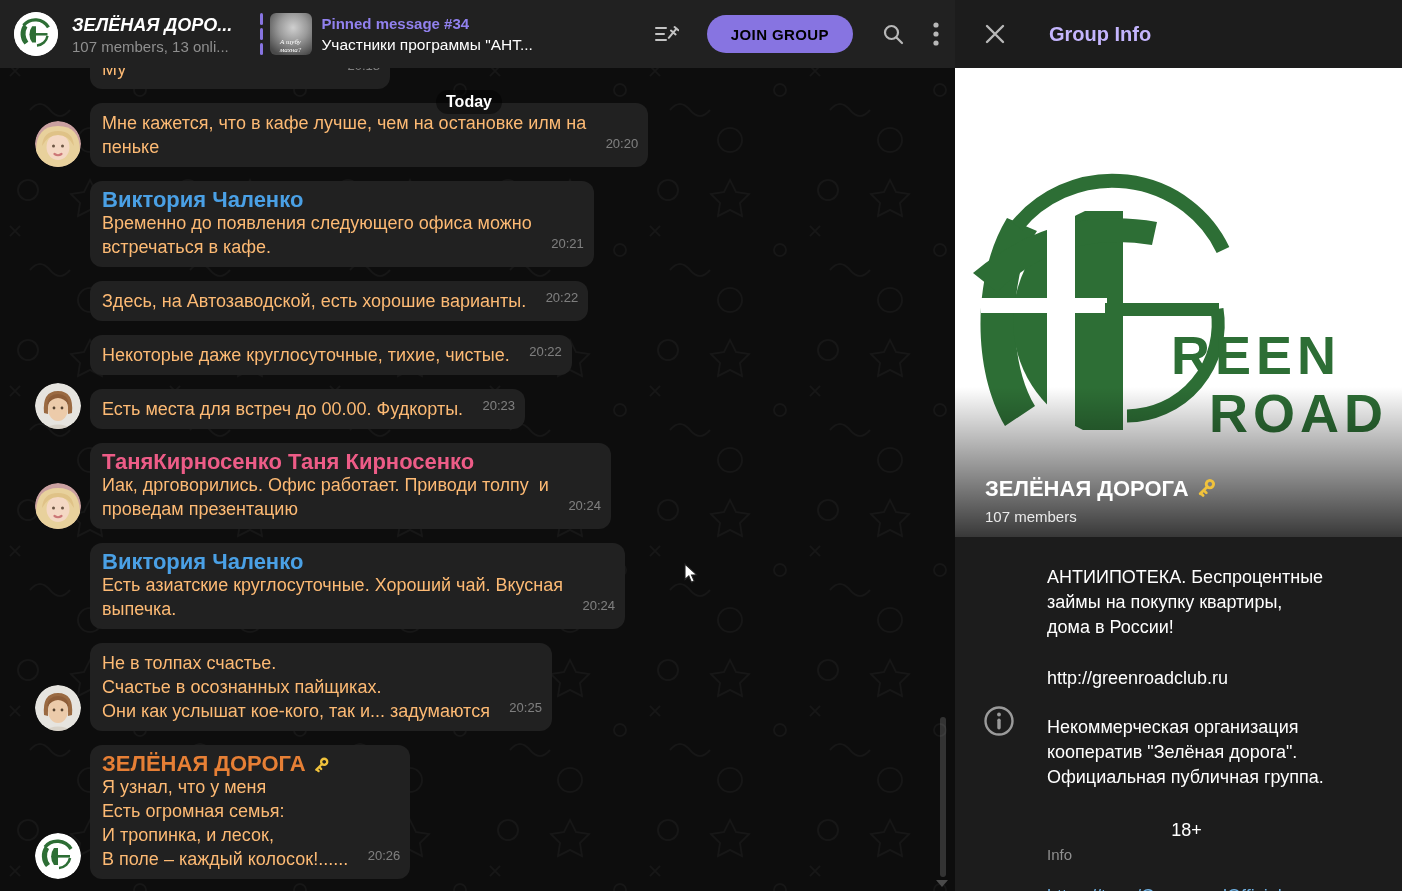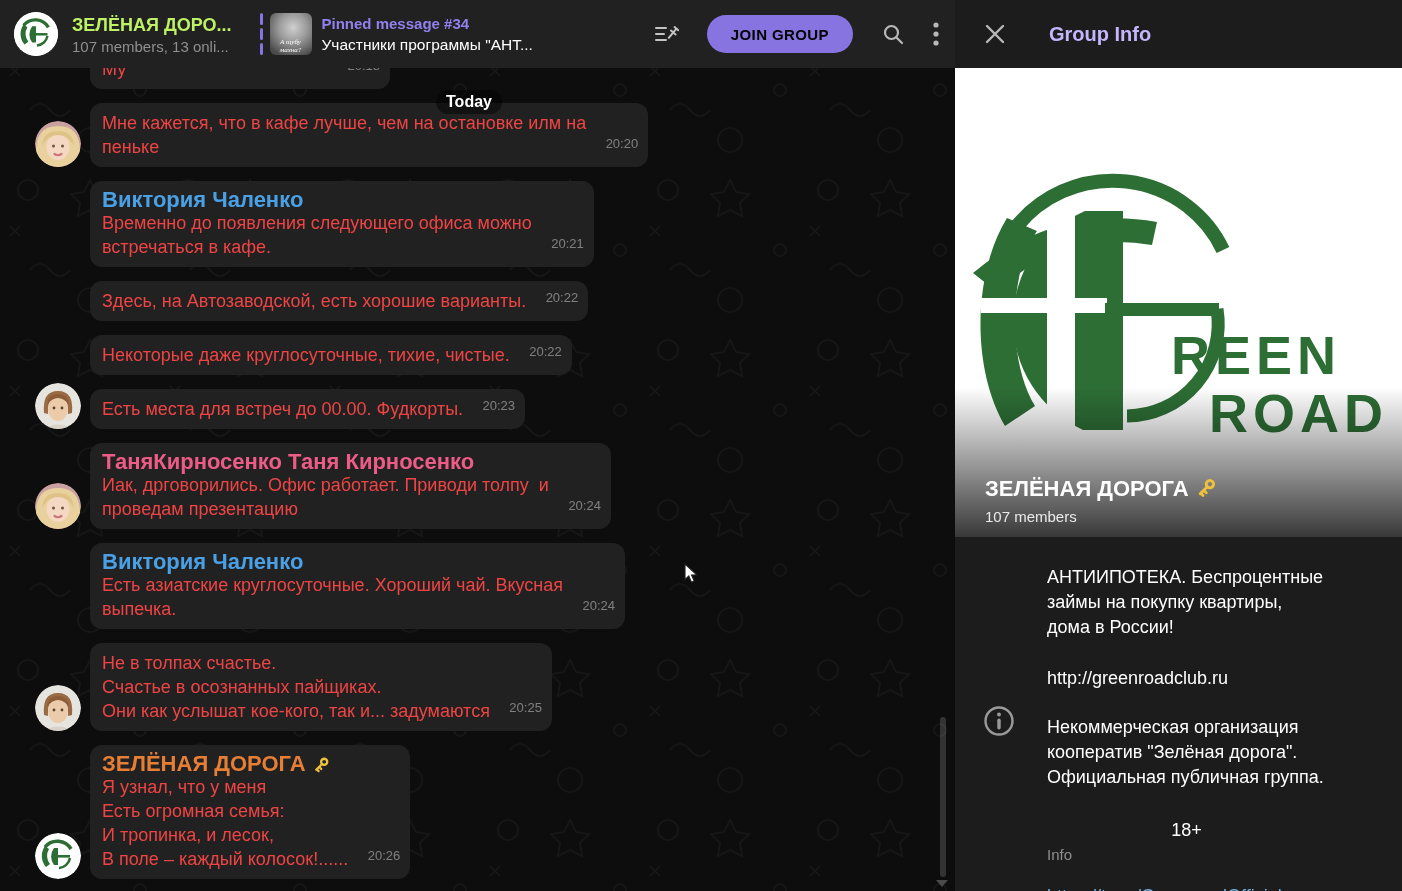--- a/index.html
+++ b/index.html
@@ -8,21 +8,21 @@
 
   
   .chat-pane{position:absolute;left:0;top:0;width:955px;height:891px;overflow:hidden;}
   .pattern{position:absolute;inset:0;z-index:0;}
 
   .chat-header{position:absolute;left:0;top:0;width:955px;height:68px;background:#212121;z-index:10;
     display:flex;align-items:center;padding:0 16px 0 14px;box-sizing:border-box;}
   .hdr-avatar{width:44px;height:44px;border-radius:50%;overflow:hidden;flex:0 0 auto;background:#fff;}
   .hdr-avatar svg{width:100%;height:100%;display:block;}
   .hdr-titles{margin-left:14px;width:178px;flex:0 0 auto;overflow:hidden;}
-  .hdr-title{color:#bef264;font-size:18px;font-weight:bold;line-height:24px;white-space:nowrap;}
+  .hdr-title{color:#ffffff;font-size:18px;font-weight:bold;line-height:24px;white-space:nowrap;font-style:italic;}
   .hdr-sub{color:#8f8f8f;font-size:15px;line-height:19px;white-space:nowrap;}
 
   .pinned{display:flex;align-items:center;margin-left:10px;flex:1 1 auto;min-width:0;}
   .pin-line{display:flex;flex-direction:column;gap:3px;margin-right:7px;}
   .pin-line i{display:block;width:2.5px;height:12px;border-radius:2px;background:#8774e1;}
   .pin-thumb{position:relative;width:42px;height:42px;border-radius:6px;flex:0 0 auto;overflow:hidden;
     background:radial-gradient(circle at 55% 35%, #cfcfcf 0%, #9a9a9a 40%, #4a4a4a 85%);}
   .pin-thumb span{position:absolute;left:0;right:0;bottom:1px;color:#fff;font-size:7px;line-height:8px;
     font-style:italic;text-align:center;white-space:pre-line;font-family:"Liberation Serif","DejaVu Serif",serif;}
   .pin-texts{margin-left:10px;min-width:0;overflow:hidden;}
@@ -36,21 +36,21 @@
 
   .message-list{position:absolute;left:0;top:49px;width:955px;z-index:1;display:flex;flex-direction:column;
     gap:14px;padding-left:35px;box-sizing:border-box;}
   .msg-group{display:flex;align-items:flex-end;gap:9px;}
   .avatar{width:46px;height:46px;border-radius:50%;overflow:hidden;flex:0 0 auto;}
   .avatar svg{width:100%;height:100%;display:block;}
   .bubble-col{display:flex;flex-direction:column;align-items:flex-start;gap:14px;}
   .msg{position:relative;background:#212121;border-radius:12px;padding:8px 62px 8px 12px;
     width:max-content;max-width:640px;box-sizing:border-box;}
   .sender{font-size:22px;font-weight:bold;line-height:22px;white-space:nowrap;}
-  .mtext{color:#ef4444;font-size:18px;line-height:24px;white-space:pre-wrap;}
+  .mtext{color:#fdba74;font-size:18px;line-height:24px;white-space:pre-wrap;}
   .mtime{position:absolute;right:10px;bottom:16px;font-size:13px;color:rgba(255,255,255,0.42);}
   .key{display:inline-block;vertical-align:-3px;margin-left:6px;}
 
   .date-pill{position:absolute;left:469px;top:90px;transform:translateX(-50%);z-index:5;
     background:rgba(0,0,0,0.45);color:#fff;font-weight:bold;font-size:16px;line-height:18px;
     padding:3px 10px;border-radius:12px;}
 
   .scroll-thumb{position:absolute;right:9px;top:717px;width:6px;height:160px;border-radius:3px;
     background:rgba(255,255,255,0.16);z-index:11;}
   .scroll-arrow{position:absolute;right:7px;top:880px;width:0;height:0;z-index:11;

